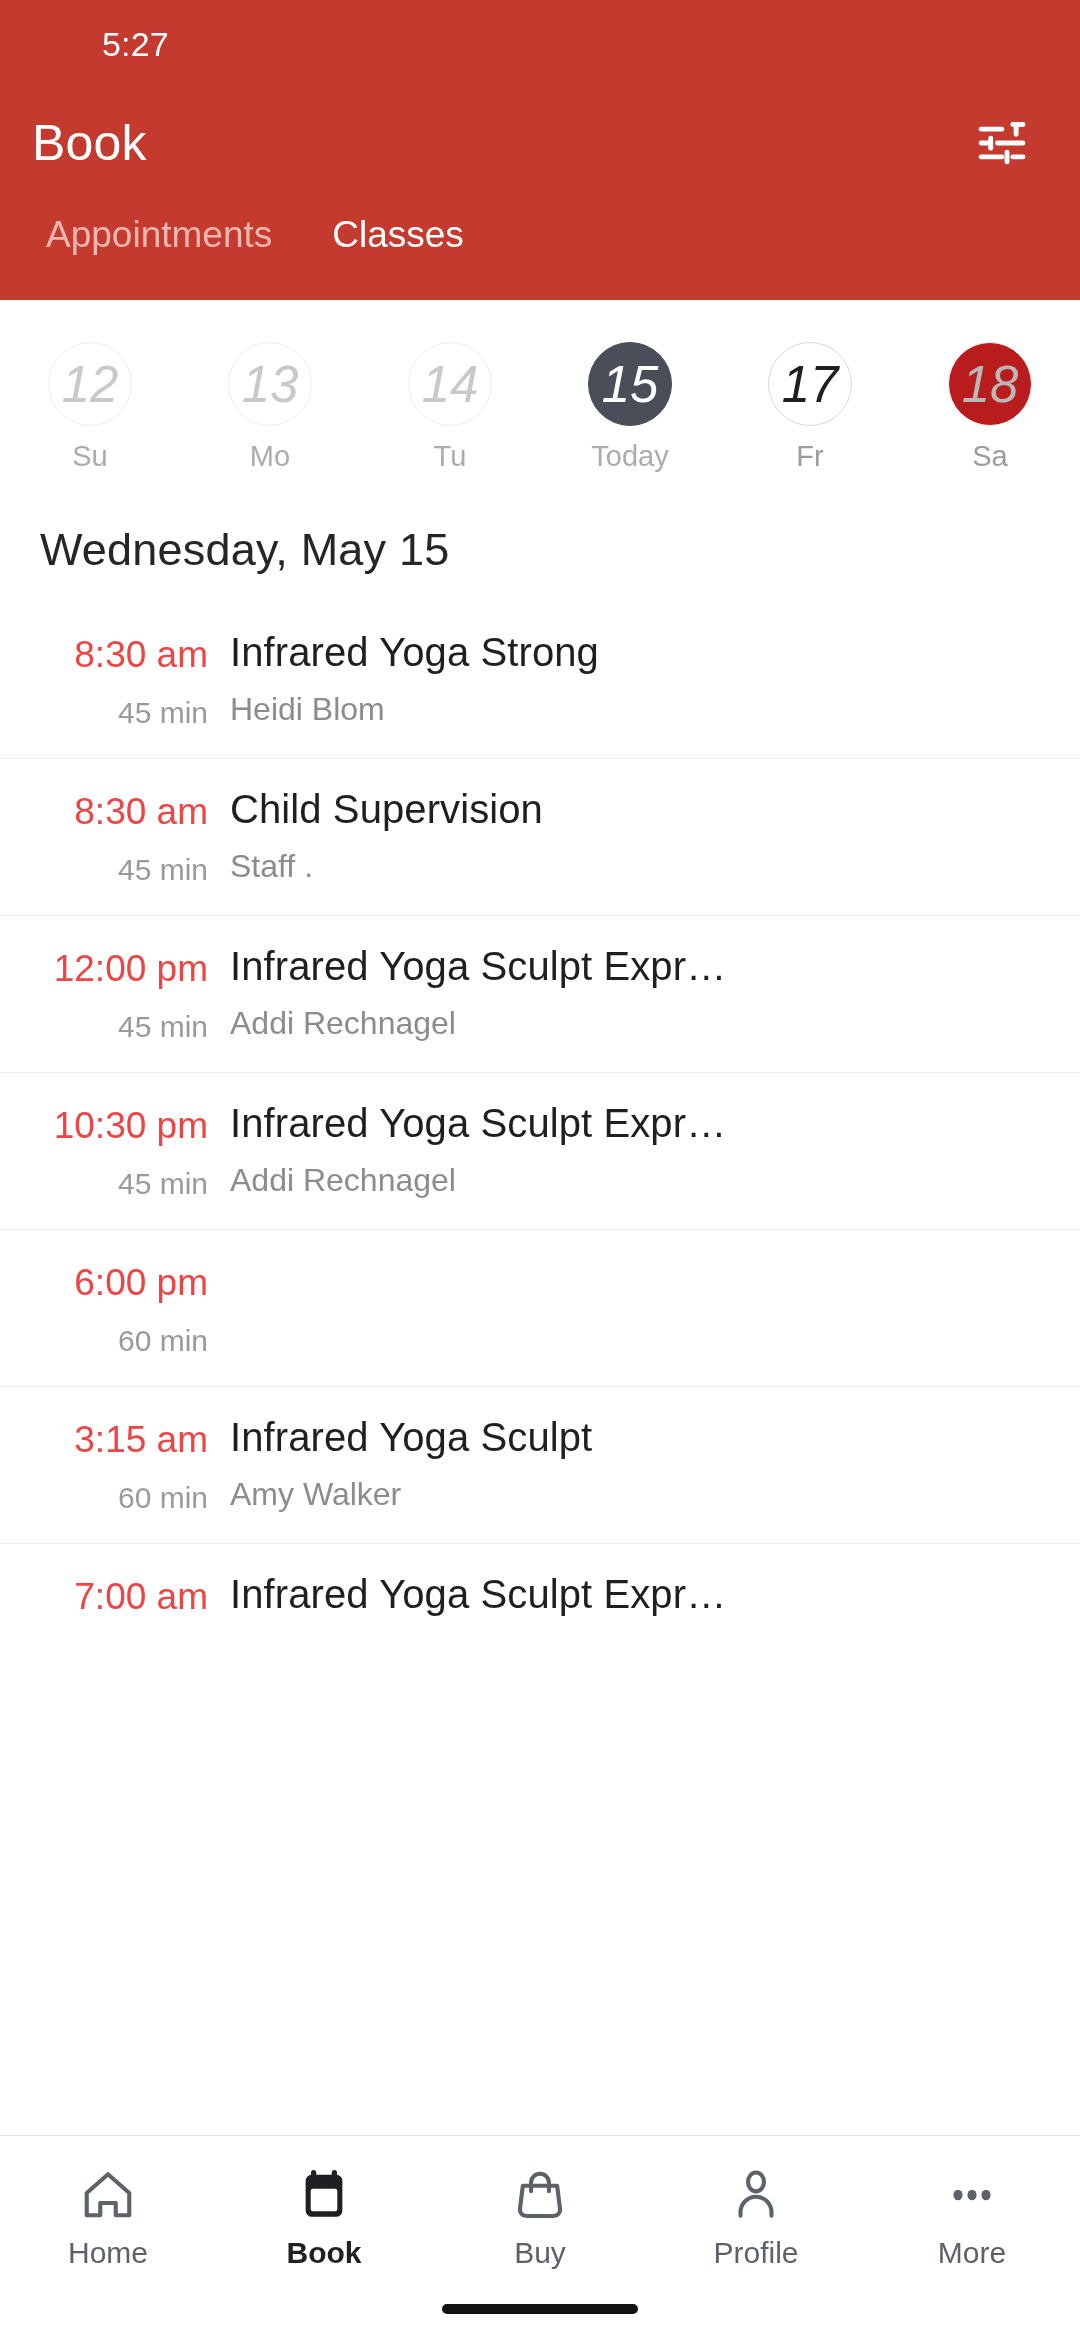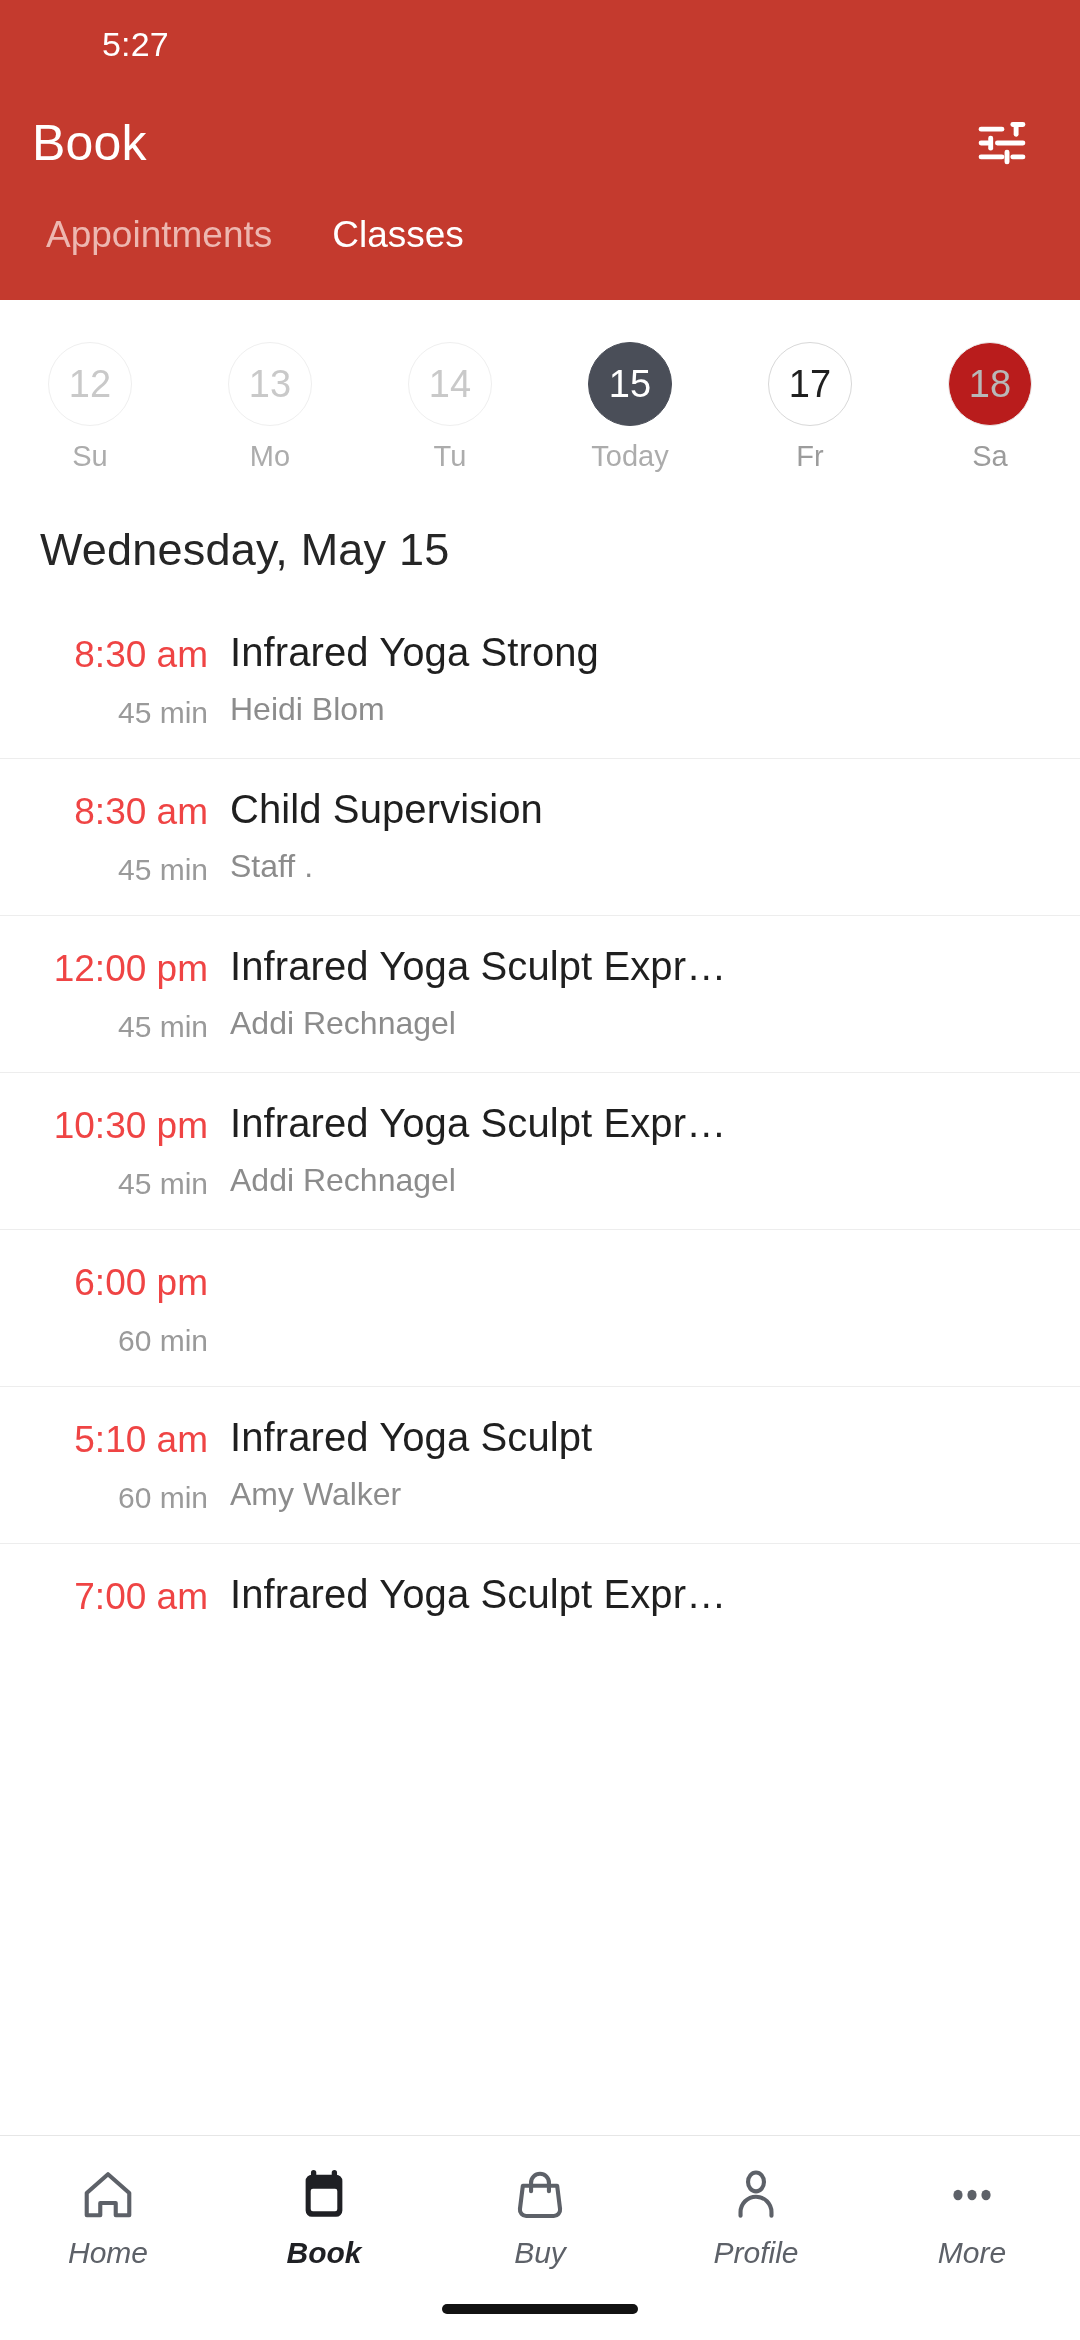--- a/index.html
+++ b/index.html
@@ -79,22 +79,23 @@
   .daycol {
     flex:1 1 0;
     display:flex; flex-direction:column;
     align-items:center;
     cursor:pointer;
   }
   .daycircle {
     width:84px; height:84px;
     border-radius:50%;
     display:flex; align-items:center; justify-content:center;
-    font-size:38px;
+    font-size:51px;
     box-sizing:border-box;
+    font-style:italic;
   }
   .daycircle.past {
     border:1.5px solid #EFEFEF;
     color:#C9C9C9;
     background:#ffffff;
   }
   .daycircle.selected {
     background:#4A4E58;
     color:#ffffff;
     border:1.5px solid #4A4E58;
@@ -195,21 +196,20 @@
     cursor:pointer;
   }
   .navicon {
     height:66px;
     display:flex; align-items:center; justify-content:center;
   }
   .navlabel {
     font-size:30px;
     margin-top:8px;
     color:#5D6168;
-    font-style:italic;
   }
   .navitem.active .navlabel { color:#1F2024; font-weight:700; }
   .homeindicator {
     position:absolute;
     bottom:26px; left:50%;
     transform:translateX(-50%);
     width:196px; height:10px;
     border-radius:6px;
     background:#121212;
   }
@@ -338,21 +338,21 @@
 
     <div class="class-row">
       <div class="col-time">
         <span class="time-main">6:00 pm</span>
         <span class="time-dur">60 min</span>
       </div>
     </div>
 
     <div class="class-row">
       <div class="col-time">
-        <span class="time-main">5:10 am</span>
+        <span class="time-main">3:15 am</span>
         <span class="time-dur">60 min</span>
       </div>
       <div class="col-info">
         <div class="class-name">Infrared Yoga Sculpt</div>
         <div class="class-teacher">Amy Walker</div>
       </div>
     </div>
 
     <div class="class-row">
       <div class="col-time">

